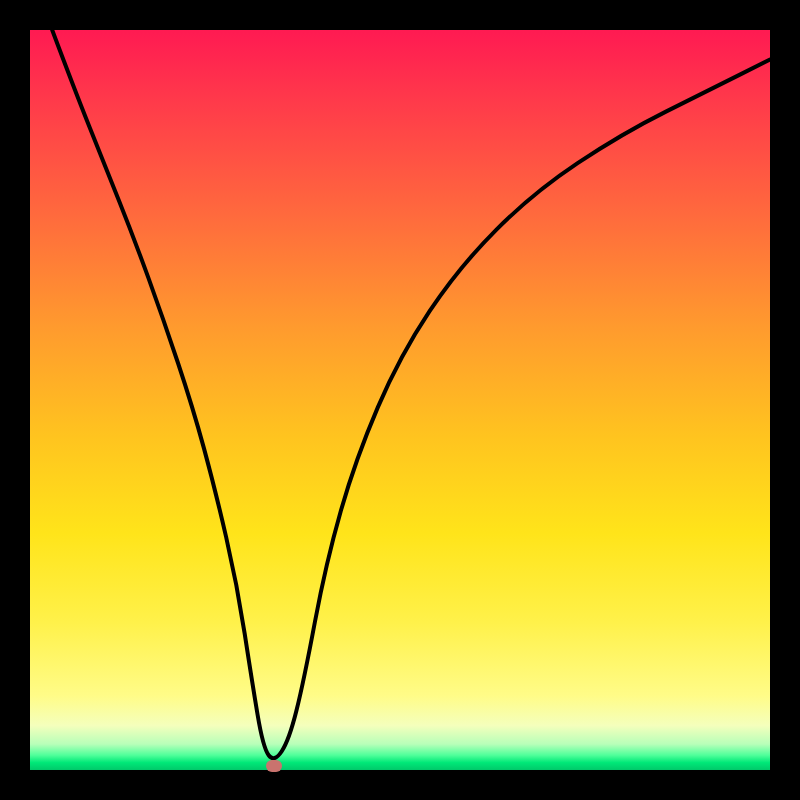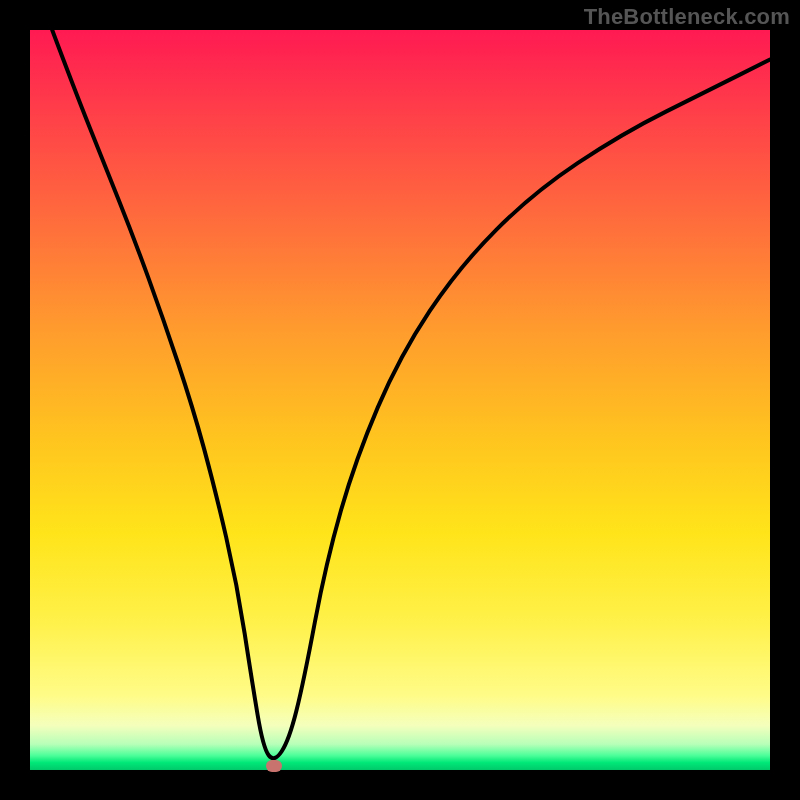--- a/index.html
+++ b/index.html
@@ -61,20 +61,19 @@
     height: 12px;
     border-radius: 6px / 6px;
     background: #c9736e;
     transform: translate(-50%, -50%);
   }
 </style>
 </head>
 <body>
 
 <div class="outer">
-  <div class="watermark">TheBottleneck.com</div>
   <div class="plot">
     <svg class="curve" viewBox="0 0 740 740">
       <path id="curve-path" d="M 22.2 0 Q 44.4 59.19999999999993 59.2 96.19999999999999 Q 74 133.20000000000005 88.80000000000001 170.20000000000005 Q 103.60000000000001 207.20000000000005 118.4 247.90000000000003 Q 133.2 288.6 148 333 Q 162.8 377.40000000000003 173.9 418.1 Q 185 458.8 196.10000000000002 506.9 Q 207.20000000000002 555 214.60000000000002 603.1 Q 222 651.2 227.55 684.5 Q 233.1 717.8 238.65 725.2 Q 244.20000000000002 732.6 251.60000000000002 721.5 Q 259 710.4 266.4 680.8 Q 273.8 651.2 284.9 592 Q 296 532.8 310.8 481 Q 325.6 429.2 347.8 377.4 Q 370 325.59999999999997 399.6 281.19999999999993 Q 429.2 236.79999999999995 466.20000000000005 199.79999999999995 Q 503.20000000000005 162.79999999999995 547.6 133.2 Q 592 103.60000000000002 636.4000000000001 81.39999999999998 Q 680.8000000000001 59.19999999999993 710.4000000000001 44.39999999999998 T 740 29.600000000000023"></path>
     </svg>
     <div class="marker" id="marker" style="left: 244.2px; top: 735.56px;"></div>
   </div>
 </div>
 
 </body></html>

